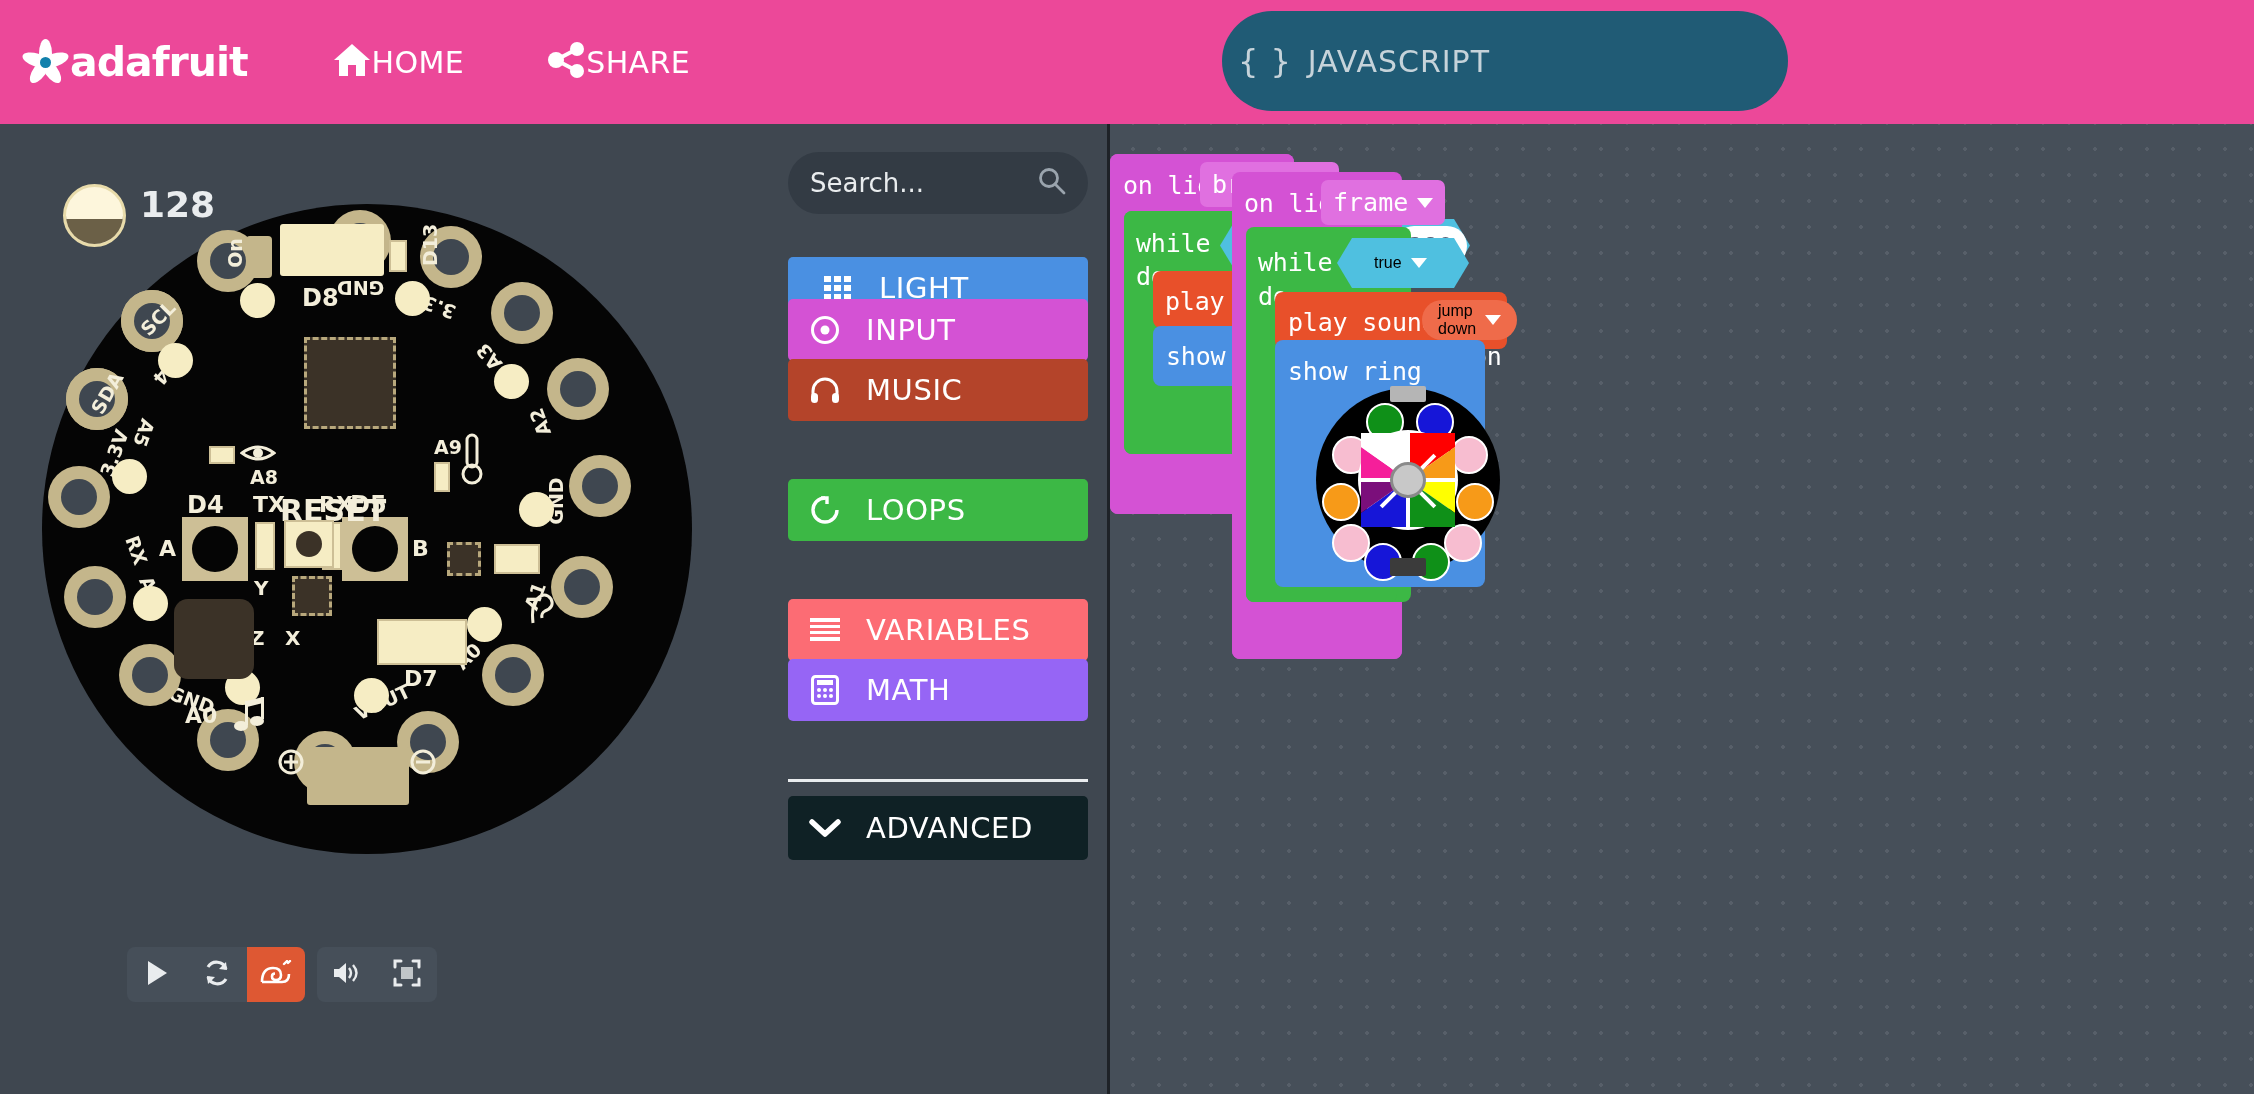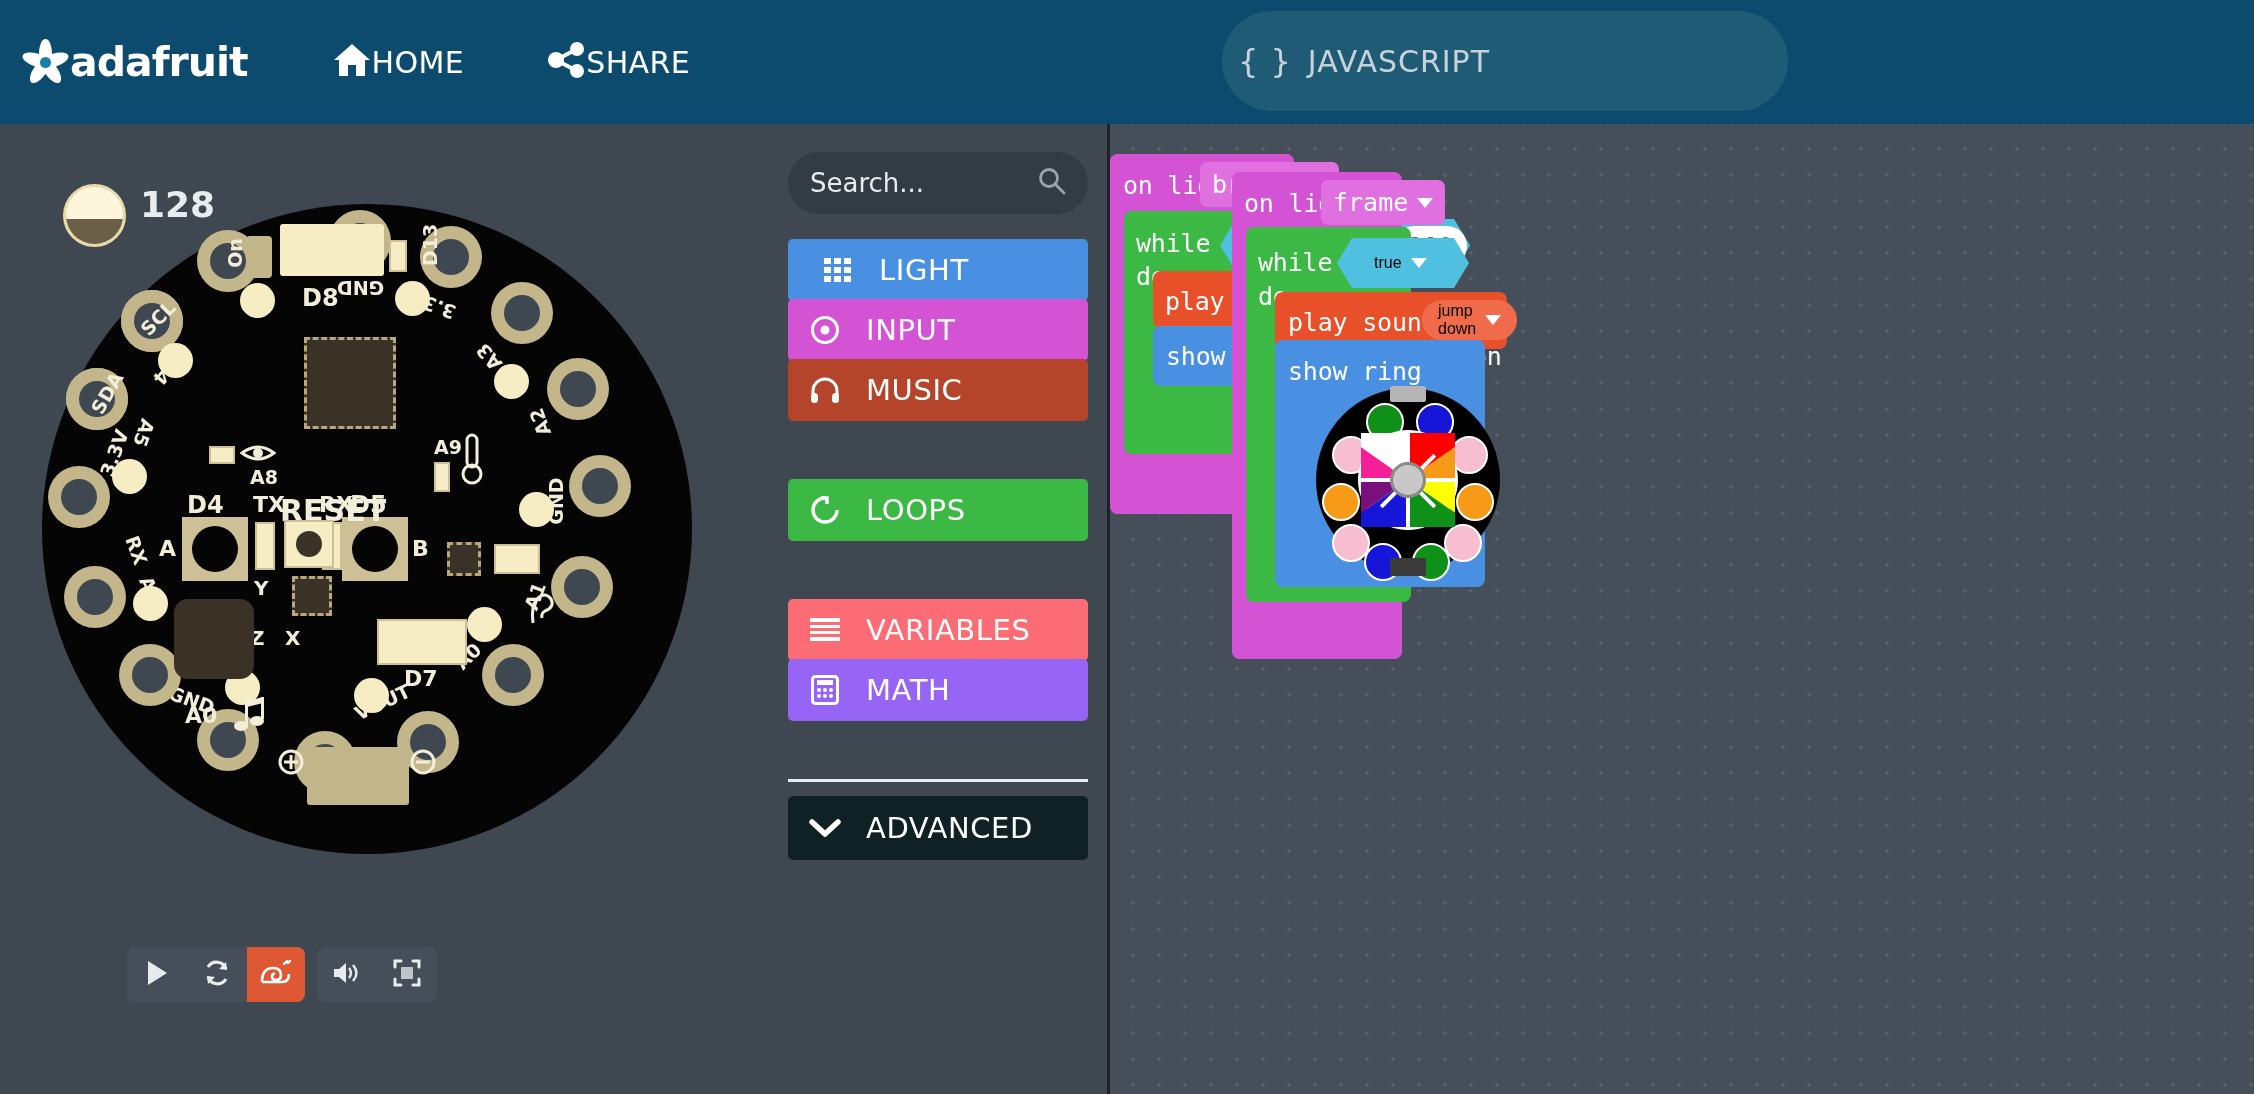--- a/index.html
+++ b/index.html
@@ -7,21 +7,21 @@
     width: 2254px; height: 1094px;
     background: #3f4750;
     font-family: "Liberation Sans", sans-serif;
     overflow: hidden;
   }
 
   
   #header {
     position: absolute; top: 0; left: 0;
     width: 2254px; height: 124px;
-    background: #0c4a6e;
+    background: #ec4899;
     display: flex; align-items: center;
   }
   .logo-wrap { display: flex; align-items: center; margin-left: 22px; }
   .flower { width: 46px; height: 46px; position: relative; margin-right: 2px; }
   .flower-petal {
     position: absolute; left: 17px; top: 0px;
     width: 13px; height: 24px;
     background: #ffffff;
     border-radius: 50% 50% 50% 50% / 60% 60% 40% 40%;
     transform-origin: 50% 100%;
@@ -501,21 +501,21 @@
   <div id="search-box">
     <span class="ph">Search...</span>
     <span>
       <svg width="28" height="28" viewBox="0 0 28 28">
         <circle cx="11" cy="11" r="8.5" fill="none" stroke="#9aa4ad" stroke-width="2.8"></circle>
         <path d="M17 17 L26 26" stroke="#9aa4ad" stroke-width="2.8" stroke-linecap="round"></path>
       </svg>
     </span>
   </div>
 
-  <div class="cat" style="top:115px; background:#4a90e2;padding-left:31px;">
+  <div class="cat" style="top:133px; background:#4a90e2;padding-left:31px;">
     <span class="ico">
       <svg width="30" height="26" viewBox="0 0 30 26">
         <g fill="#fff">
           <rect x="1" y="1" width="7" height="6"></rect>
             <rect x="11" y="1" width="7" height="6"></rect>
             <rect x="21" y="1" width="7" height="6"></rect>
           <rect x="1" y="10" width="7" height="6"></rect>
             <rect x="11" y="10" width="7" height="6"></rect>
             <rect x="21" y="10" width="7" height="6"></rect>
           <rect x="1" y="19" width="7" height="6"></rect>

